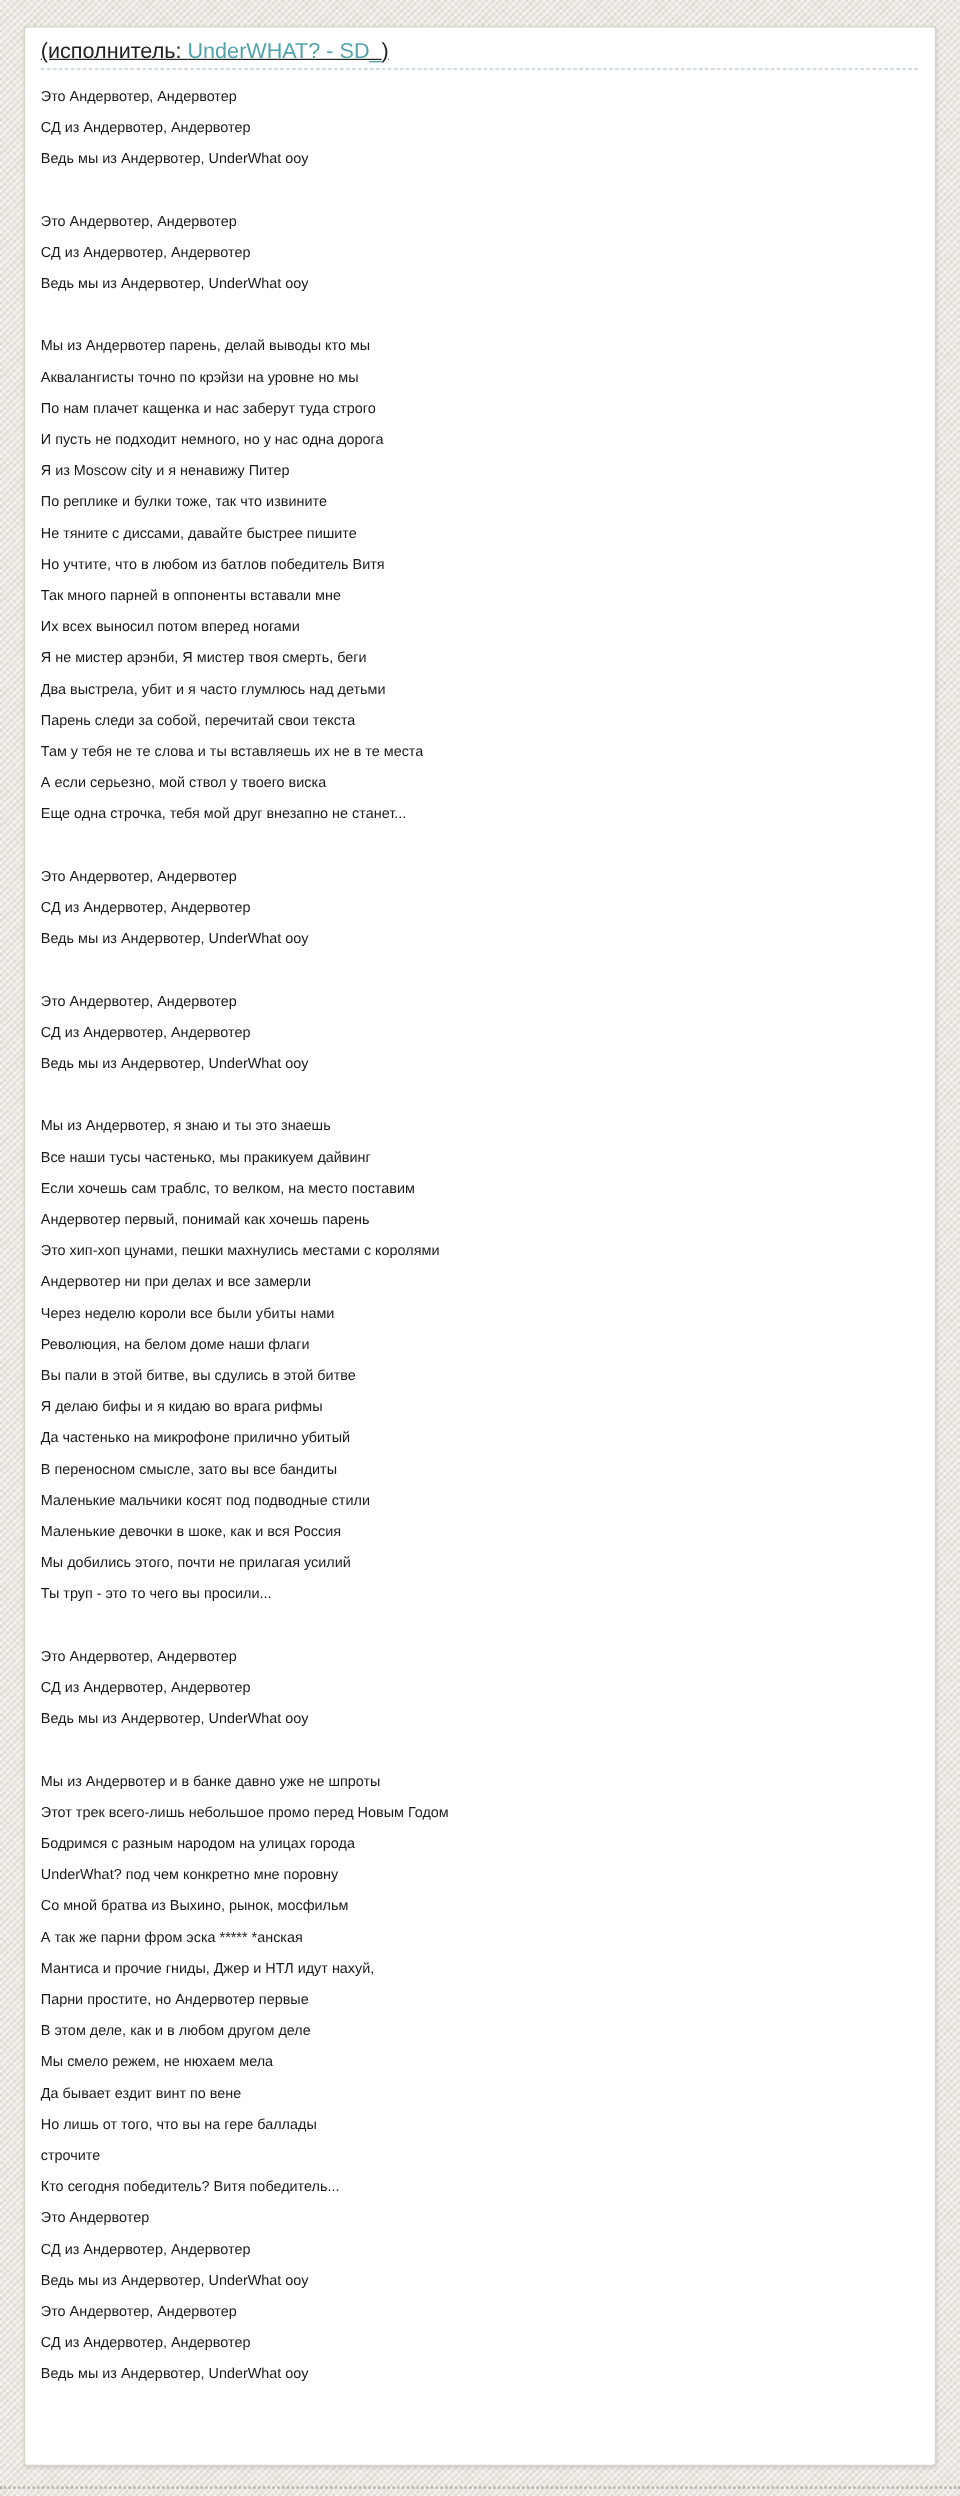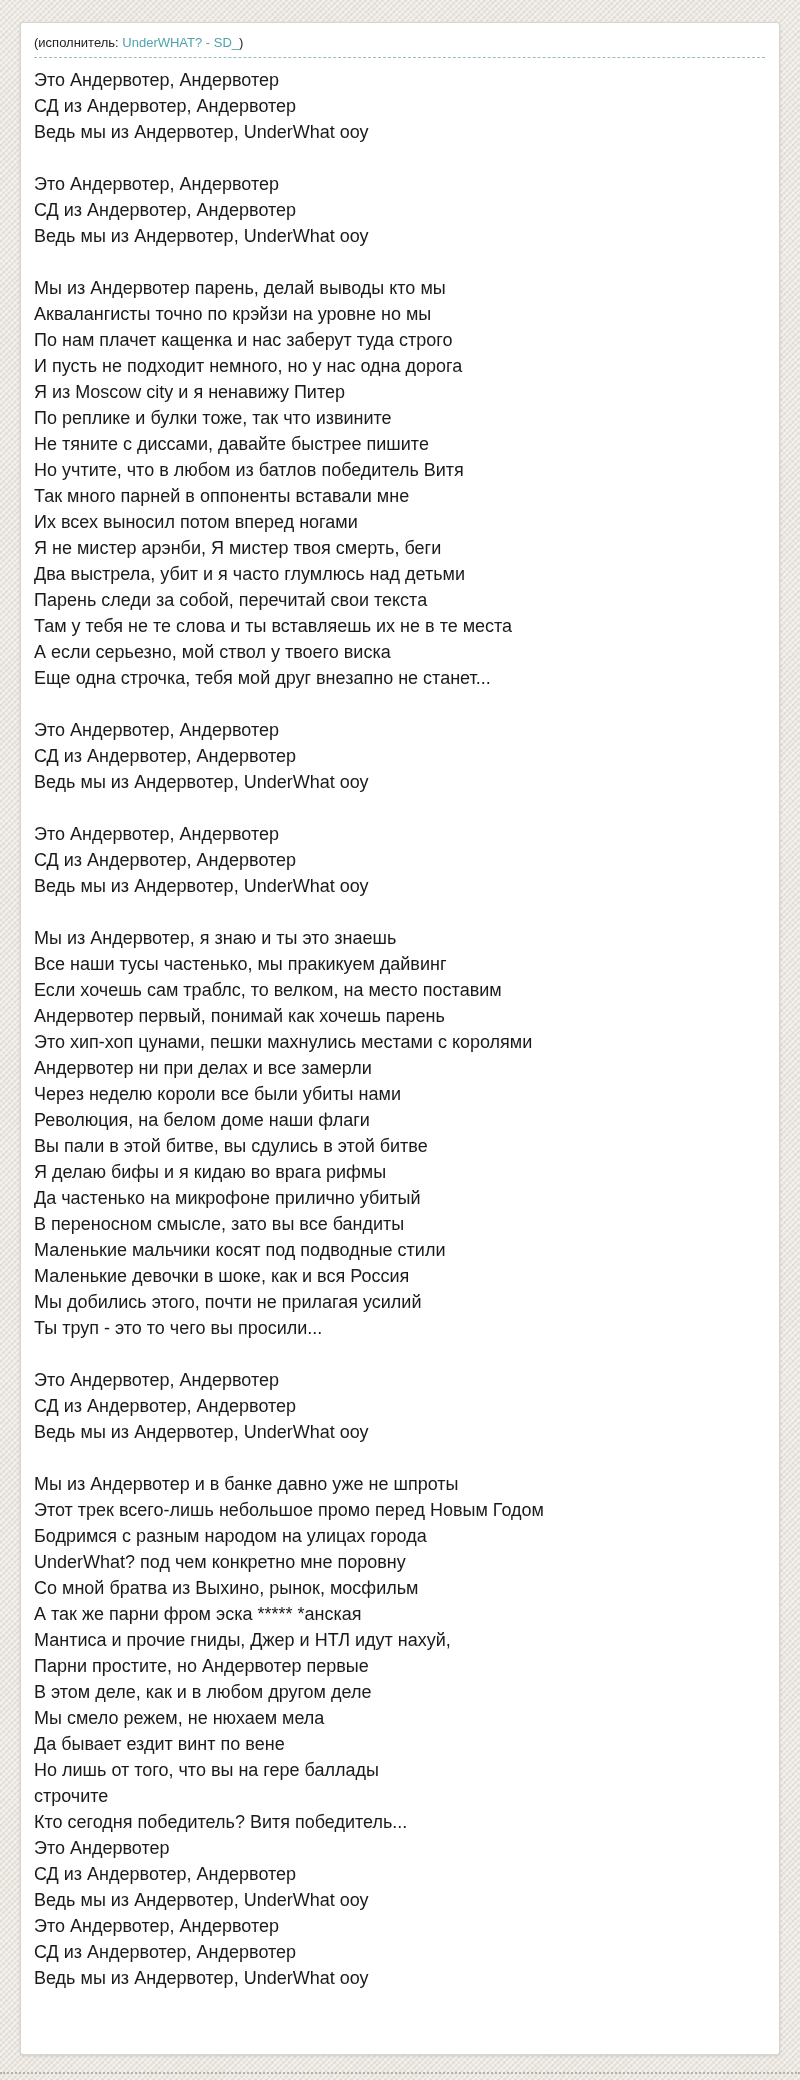--- a/index.html
+++ b/index.html
@@ -31,34 +31,35 @@
     padding: 10px 14px 30px 13px;
   }
   .song-title {
     margin: 6px 0 3px 0;
     font-size: 22px;
     line-height: 26px;
     font-weight: 400;
     color: #cc2d62;
   }
   .artist-line {
-    font-size: 13px;
+    font-size: 18px;
     line-height: 19px;
     color: #222222;
     padding-bottom: 5px;
     border-bottom: 1px dashed #9db8c7;
+    text-decoration: underline;
   }
   .artist-link {
     color: #4fa3a9;
     text-decoration: none;
     cursor: pointer;
   }
   .lyrics {
     margin-top: 9px;
-    font-size: 18px;
+    font-size: 12px;
     line-height: 26px;
     color: #1a1a1a;
     white-space: pre-line;
   }
   .bottom-rule {
     position: absolute;
     left: 0;
     right: 0;
     bottom: 6px;
     border-top: 2px dotted #b5b1a8;

